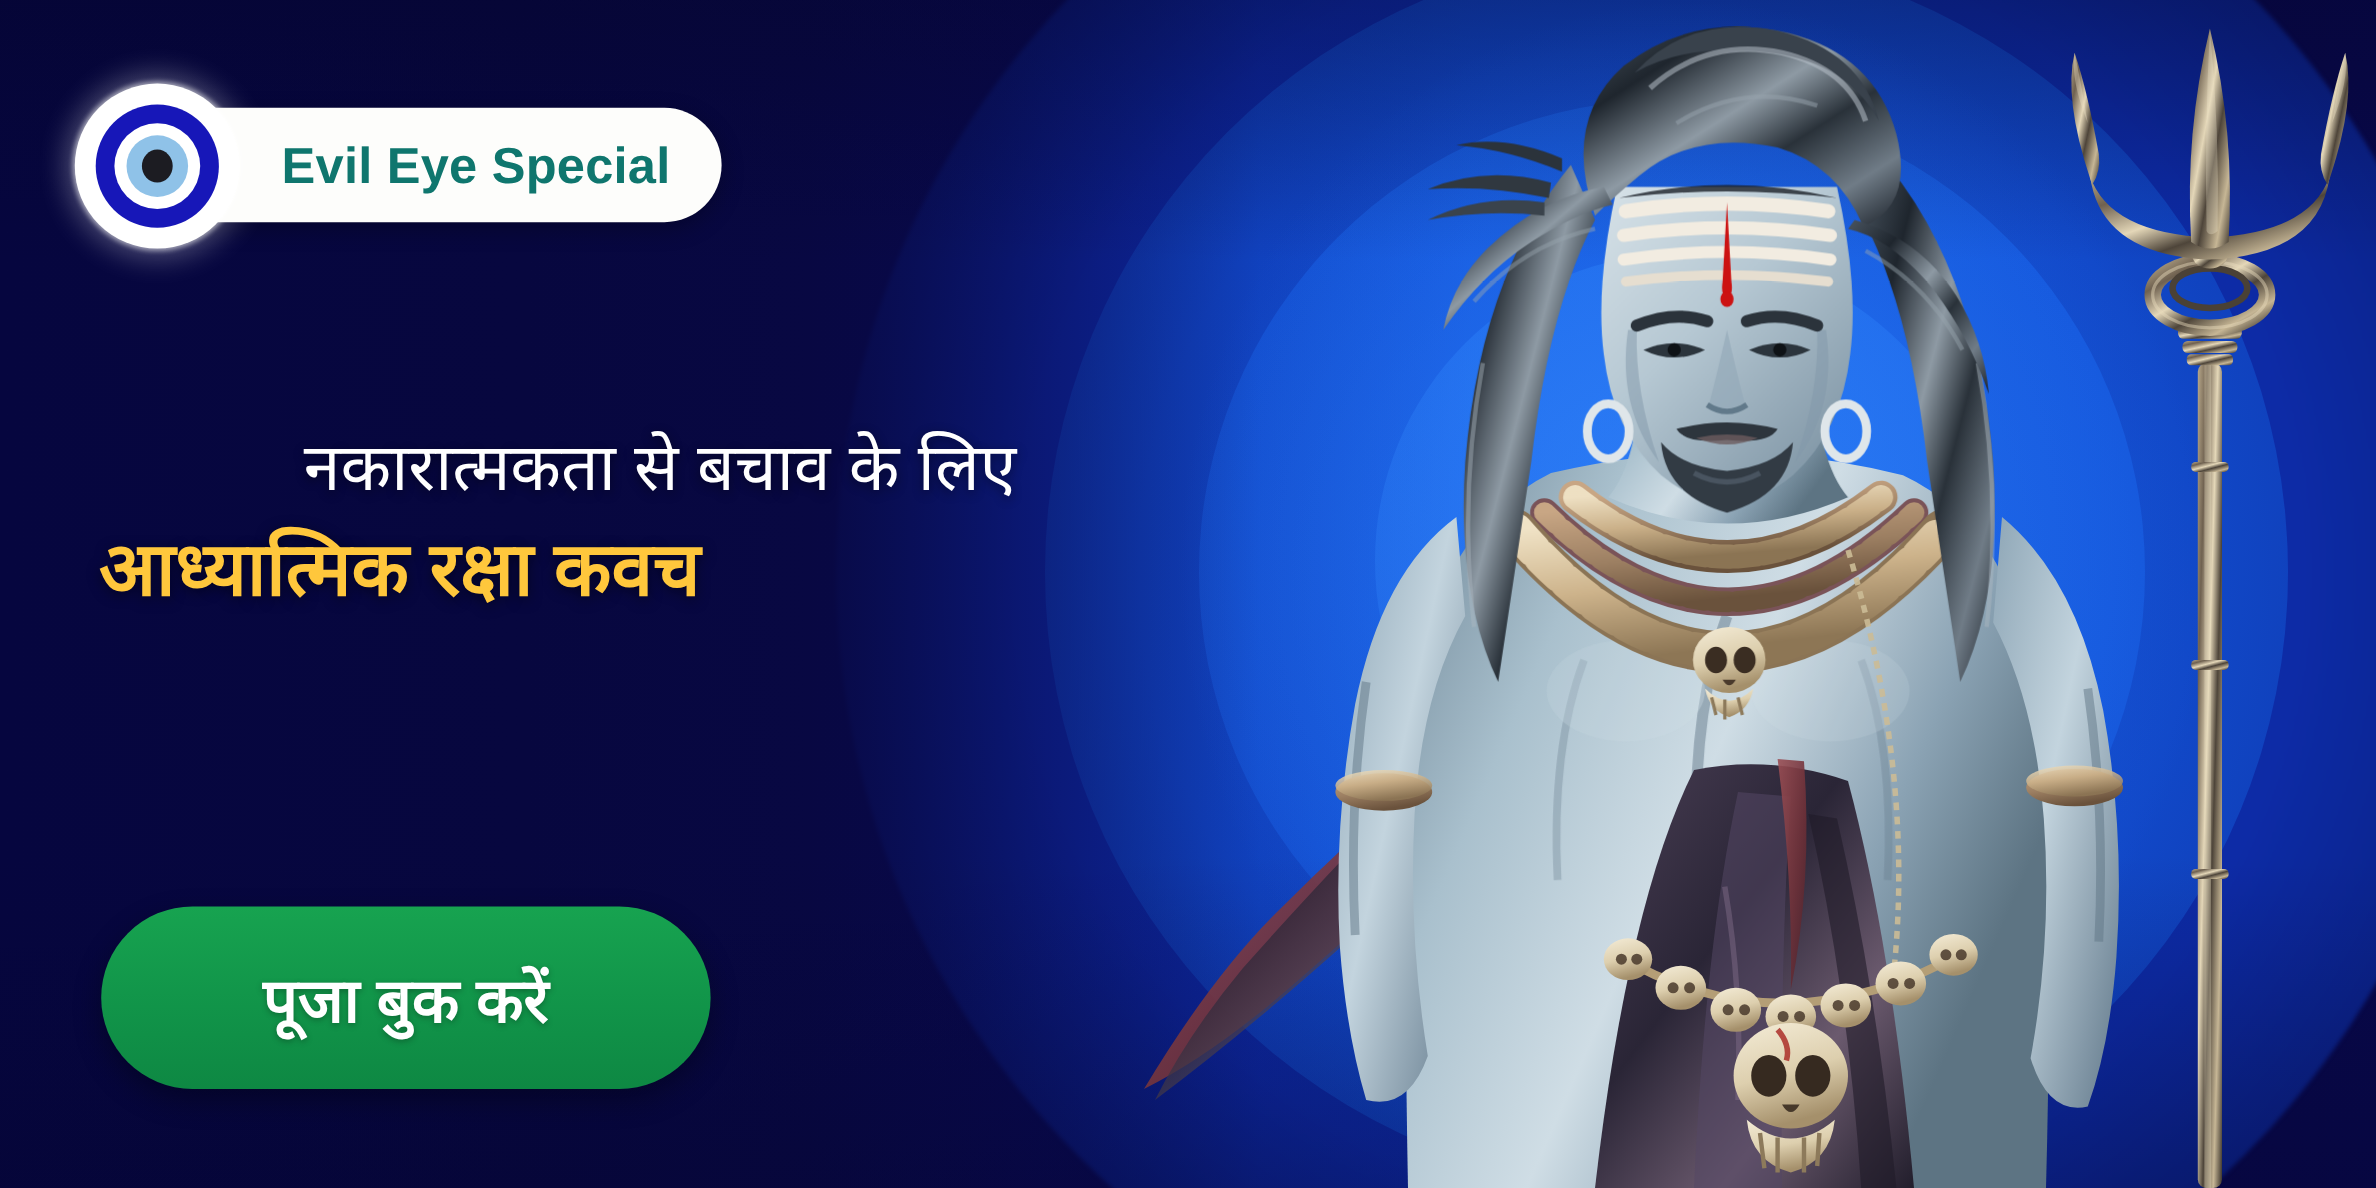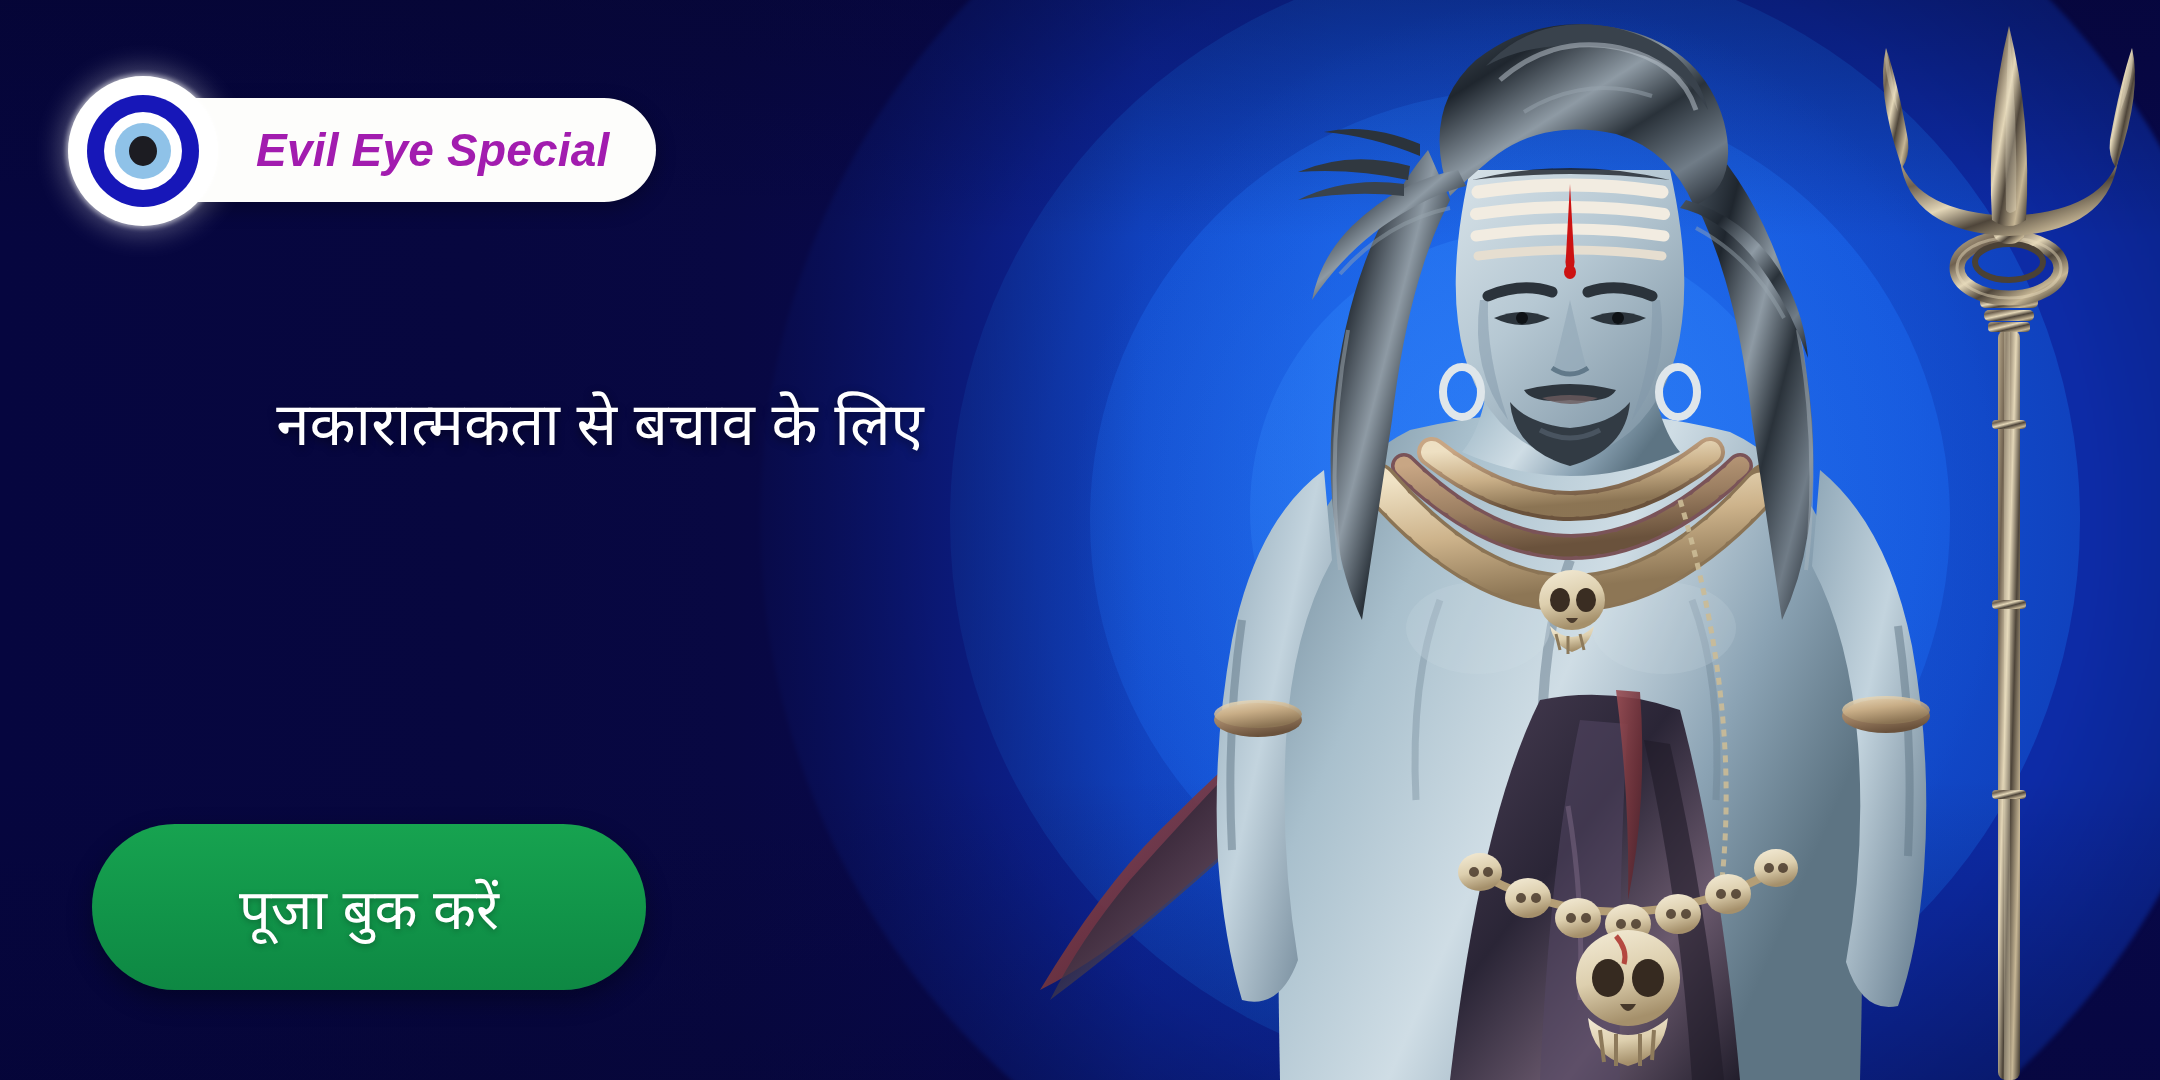--- a/index.html
+++ b/index.html
@@ -75,24 +75,23 @@
     align-items: center;
     background: #fdfdfb;
     border-radius: 52px;
     padding: 0 46px 0 148px;
     box-shadow: 0 6px 20px rgba(0,0,0,0.28);
     z-index: 6;
   }
   #badge-label {
     font-size: 46px;
     font-weight: bold;
-    color: #a21caf;
+    color: #0f766e;
     letter-spacing: .2px;
     white-space: nowrap;
-    font-style: italic;
   }
   #evil-eye {
     position: absolute;
     left: 68px;
     top: 76px;
     width: 150px;
     height: 150px;
     border-radius: 50%;
     background: #ffffff;
     box-shadow: 0 0 26px 8px rgba(255,255,255,0.30), 0 0 5px 2px rgba(255,255,255,.55);
@@ -162,21 +161,21 @@
     justify-content: center;
     background: linear-gradient(180deg, #17a350 0%, #119449 55%, #0e8843 100%);
     border-radius: 84px;
     box-shadow: 0 10px 26px rgba(0,0,0,0.32);
     cursor: pointer;
     z-index: 6;
     padding: 0 44px;
   }
   #cta-label {
     font-size: 56px;
-    font-weight: normal;
+    font-weight: bold;
     color: #ffffff;
     white-space: nowrap;
     text-shadow: 0 2px 6px rgba(0,0,0,0.28);
   }
 
   
   #shiva {
     position: absolute;
     right: 0;
     bottom: 0;
@@ -491,19 +490,20 @@
       </div>
     </div>
   </div>
 
   <div id="badge">
     <span id="badge-label">Evil Eye Special</span>
   </div>
 
   <div id="headline">
     <div class="h-line" id="h-line-1">नकारात्मकता से बचाव के लिए</div>
+    <div class="h-line" id="h-line-2">आध्यात्मिक रक्षा कवच</div>
   </div>
 
   <div id="cta">
     <span id="cta-label">पूजा बुक करें</span>
   </div>
 
 </div>
 
 </body></html>

